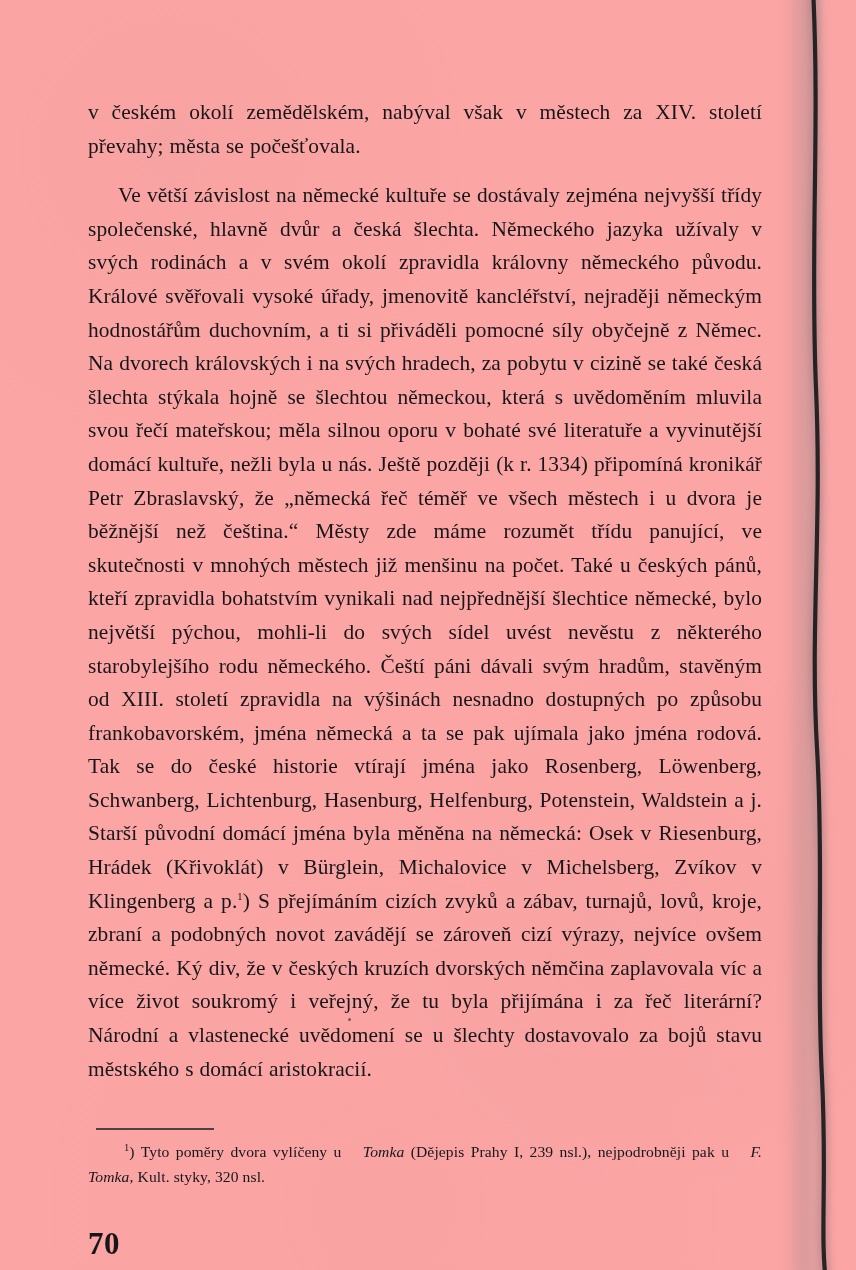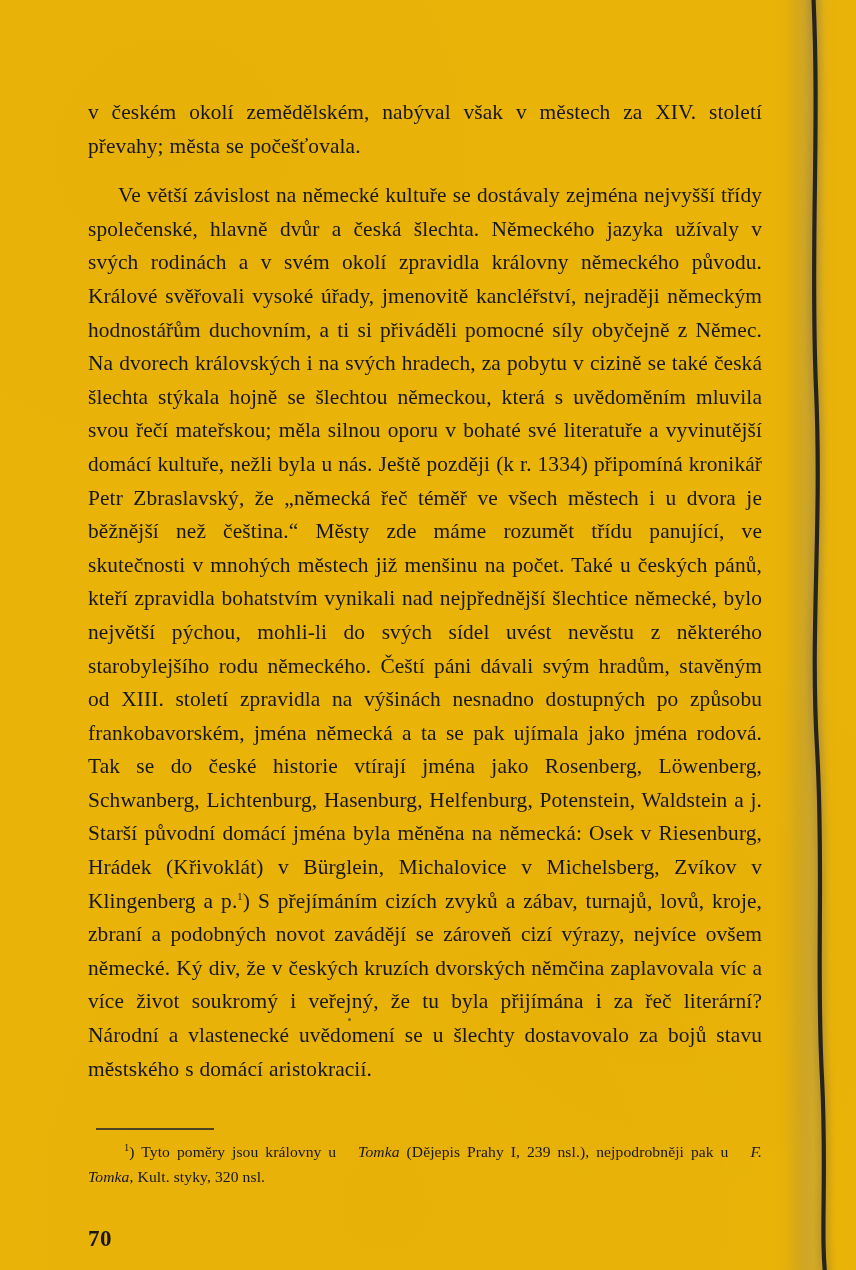--- a/index.html
+++ b/index.html
@@ -4,21 +4,21 @@
 <style>
   html, body {
     margin: 0;
     padding: 0;
     background: #ffffff;
   }
   .page {
     position: relative;
     width: 856px;
     height: 1270px;
-    background: #eab308;
+    background: #fca5a5;
     overflow: hidden;
     font-family: "Liberation Serif", "DejaVu Serif", serif;
     color: #17171a;
   }
 
   
   .paper-grain {
     position: absolute;
     inset: 0;
     background:
@@ -107,21 +107,21 @@
     vertical-align: super;
     font-size: 10.5px;
     line-height: 0;
   }
   .cite { font-style: italic; padding-left: 15px; }
 
   .folio {
     position: absolute;
     left: 88px;
     top: 1226px;
-    font-size: 23px;
+    font-size: 31px;
     font-weight: 700;
     letter-spacing: 0.6px;
     font-family: Liberation Serif, serif;
   }
 
   
   .speck {
     position: absolute;
     left: 348px;
     top: 1018px;
@@ -154,18 +154,18 @@
 
     <p class="body-par indented"><span>Ve větší závislost na německé kultuře se dostávaly zejména nejvyšší třídy společenské, hlavně dvůr a česká šlechta. Německého jazyka užívaly v svých rodinách a v svém okolí zpravidla královny německého původu. Králové svěřovali vysoké úřady, jmenovitě kancléřství, nejraději německým hodnostářům duchovním, a ti si přiváděli pomocné síly obyčejně z Němec. Na dvorech královských i na svých hradech, za pobytu v cizině se také česká šlechta stýkala hojně se šlechtou německou, která s uvědoměním mluvila svou řečí mateřskou; měla silnou oporu v bohaté své literatuře a vyvinutější domácí kultuře, nežli byla u nás. Ještě později (k r. 1334) připomíná kronikář Petr Zbraslavský, že „německá řeč téměř ve všech městech i u dvora je běžnější než čeština.“ Městy zde máme rozumět třídu panující, ve skutečnosti v mnohých městech již menšinu na počet. Také u českých pánů, kteří zpravidla bohatstvím vynikali nad nejpřednější šlechtice německé, bylo největší pýchou, mohli-li do svých sídel uvést nevěstu z některého starobylejšího rodu německého. Čeští páni dávali svým hradům, stavěným od XIII. století zpravidla na výšinách nesnadno dostupných po způsobu frankobavorském, jména německá a ta se pak ujímala jako jména rodová. Tak se do české historie vtírají jména jako Rosenberg, Löwenberg, Schwanberg, Lichtenburg, Hasenburg, Helfenburg, Potenstein, Waldstein a j. Starší původní domácí jména byla měněna na německá: Osek v Riesenburg, Hrádek (Křivoklát) v Bürglein, Michalovice v Michelsberg, Zvíkov v Klingenberg a p.</span><span class="fn-marker">1</span><span>) S přejímáním cizích zvyků a zábav, turnajů, lovů, kroje, zbraní a podobných novot zavádějí se zároveň cizí výrazy, nejvíce ovšem německé. Ký div, že v českých kruzích dvorských němčina zaplavovala víc a více život soukromý  i veřejný, že tu byla přijímána i za řeč literární? Národní a vlastenecké uvědomení se u šlechty dostavovalo za bojů stavu městského s domácí aristokracií.</span></p>
 
 
   </div>
 
   <div class="speck"></div>
 
   <div class="footnote-zone">
     <div class="footnote-rule"></div>
-    <p class="footnote"><span class="fn-indent"></span><span class="fn-marker">1</span><span>)</span><span> Tyto poměry jsou královny u </span><span class="cite">Tomka</span><span> (Dějepis Prahy I, 239 nsl.), nejpodrobněji pak u </span><span class="cite">F. Tomka</span><span>, Kult. styky, 320 nsl.</span></p>
+    <p class="footnote"><span class="fn-indent"></span><span class="fn-marker">1</span><span>)</span><span> Tyto poměry dvora vylíčeny u </span><span class="cite">Tomka</span><span> (Dějepis Prahy I, 239 nsl.), nejpodrobněji pak u </span><span class="cite">F. Tomka</span><span>, Kult. styky, 320 nsl.</span></p>
   </div>
 
   <div class="folio">70</div>
 
 </div>
 
 </body></html>

